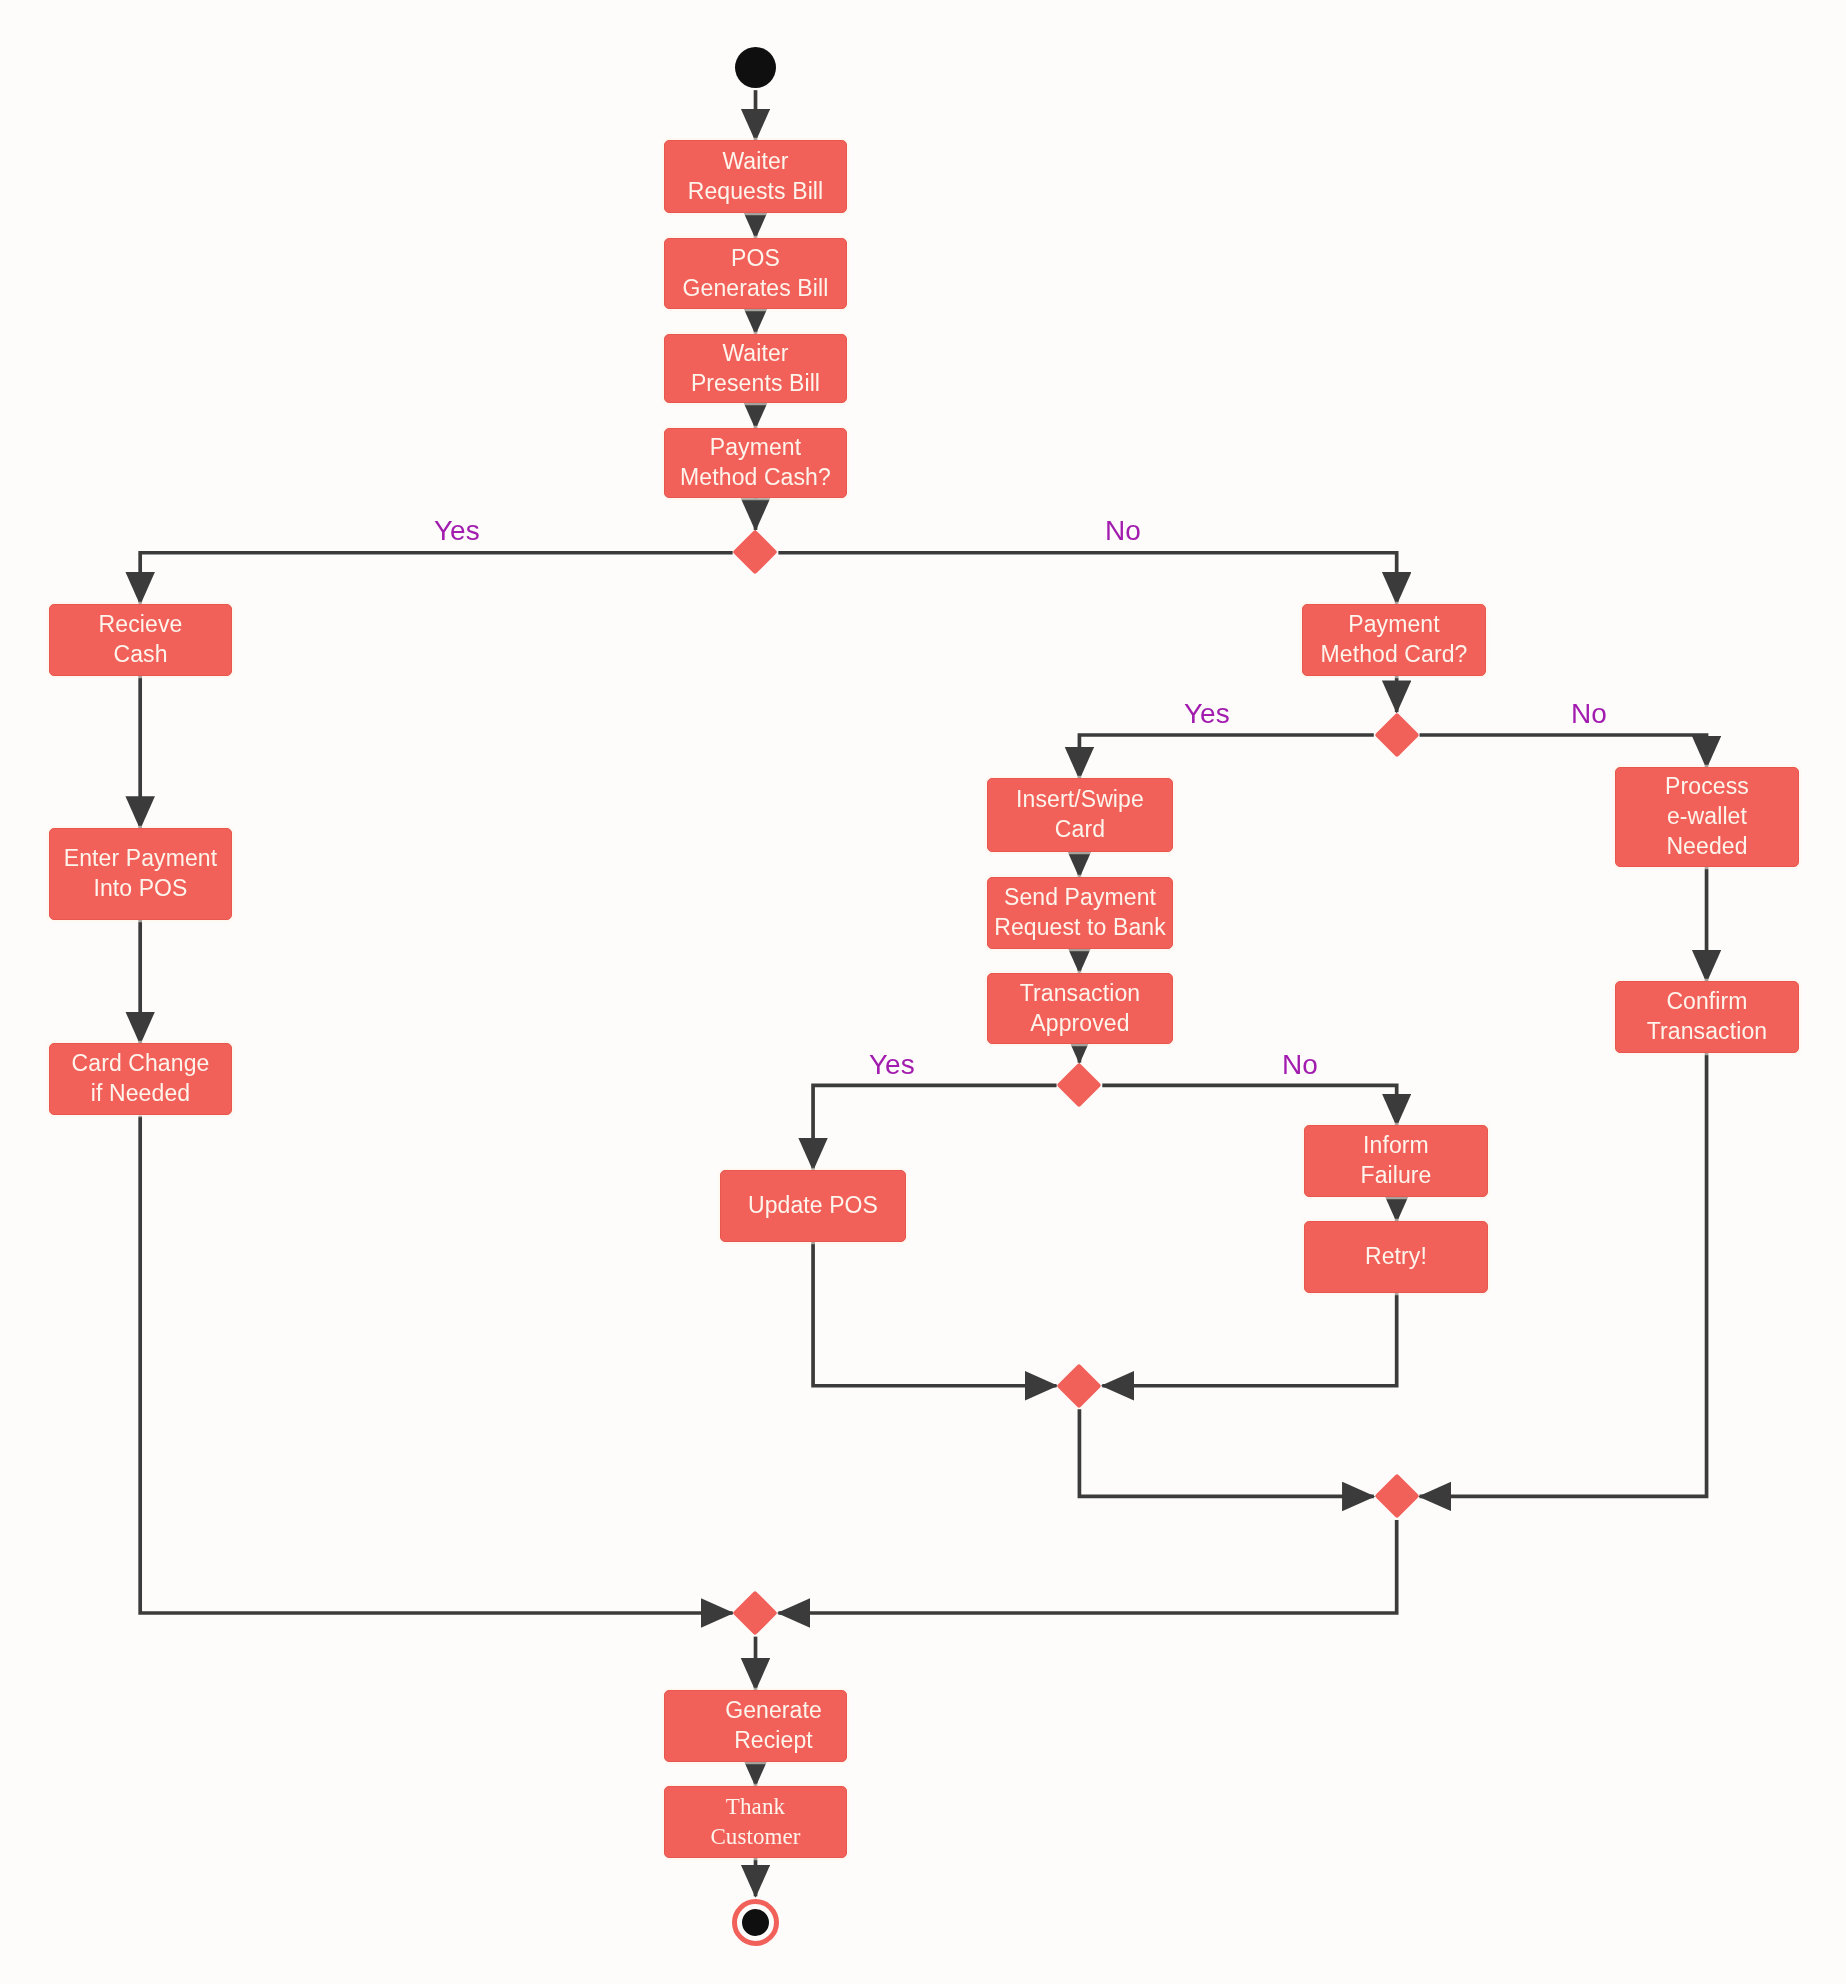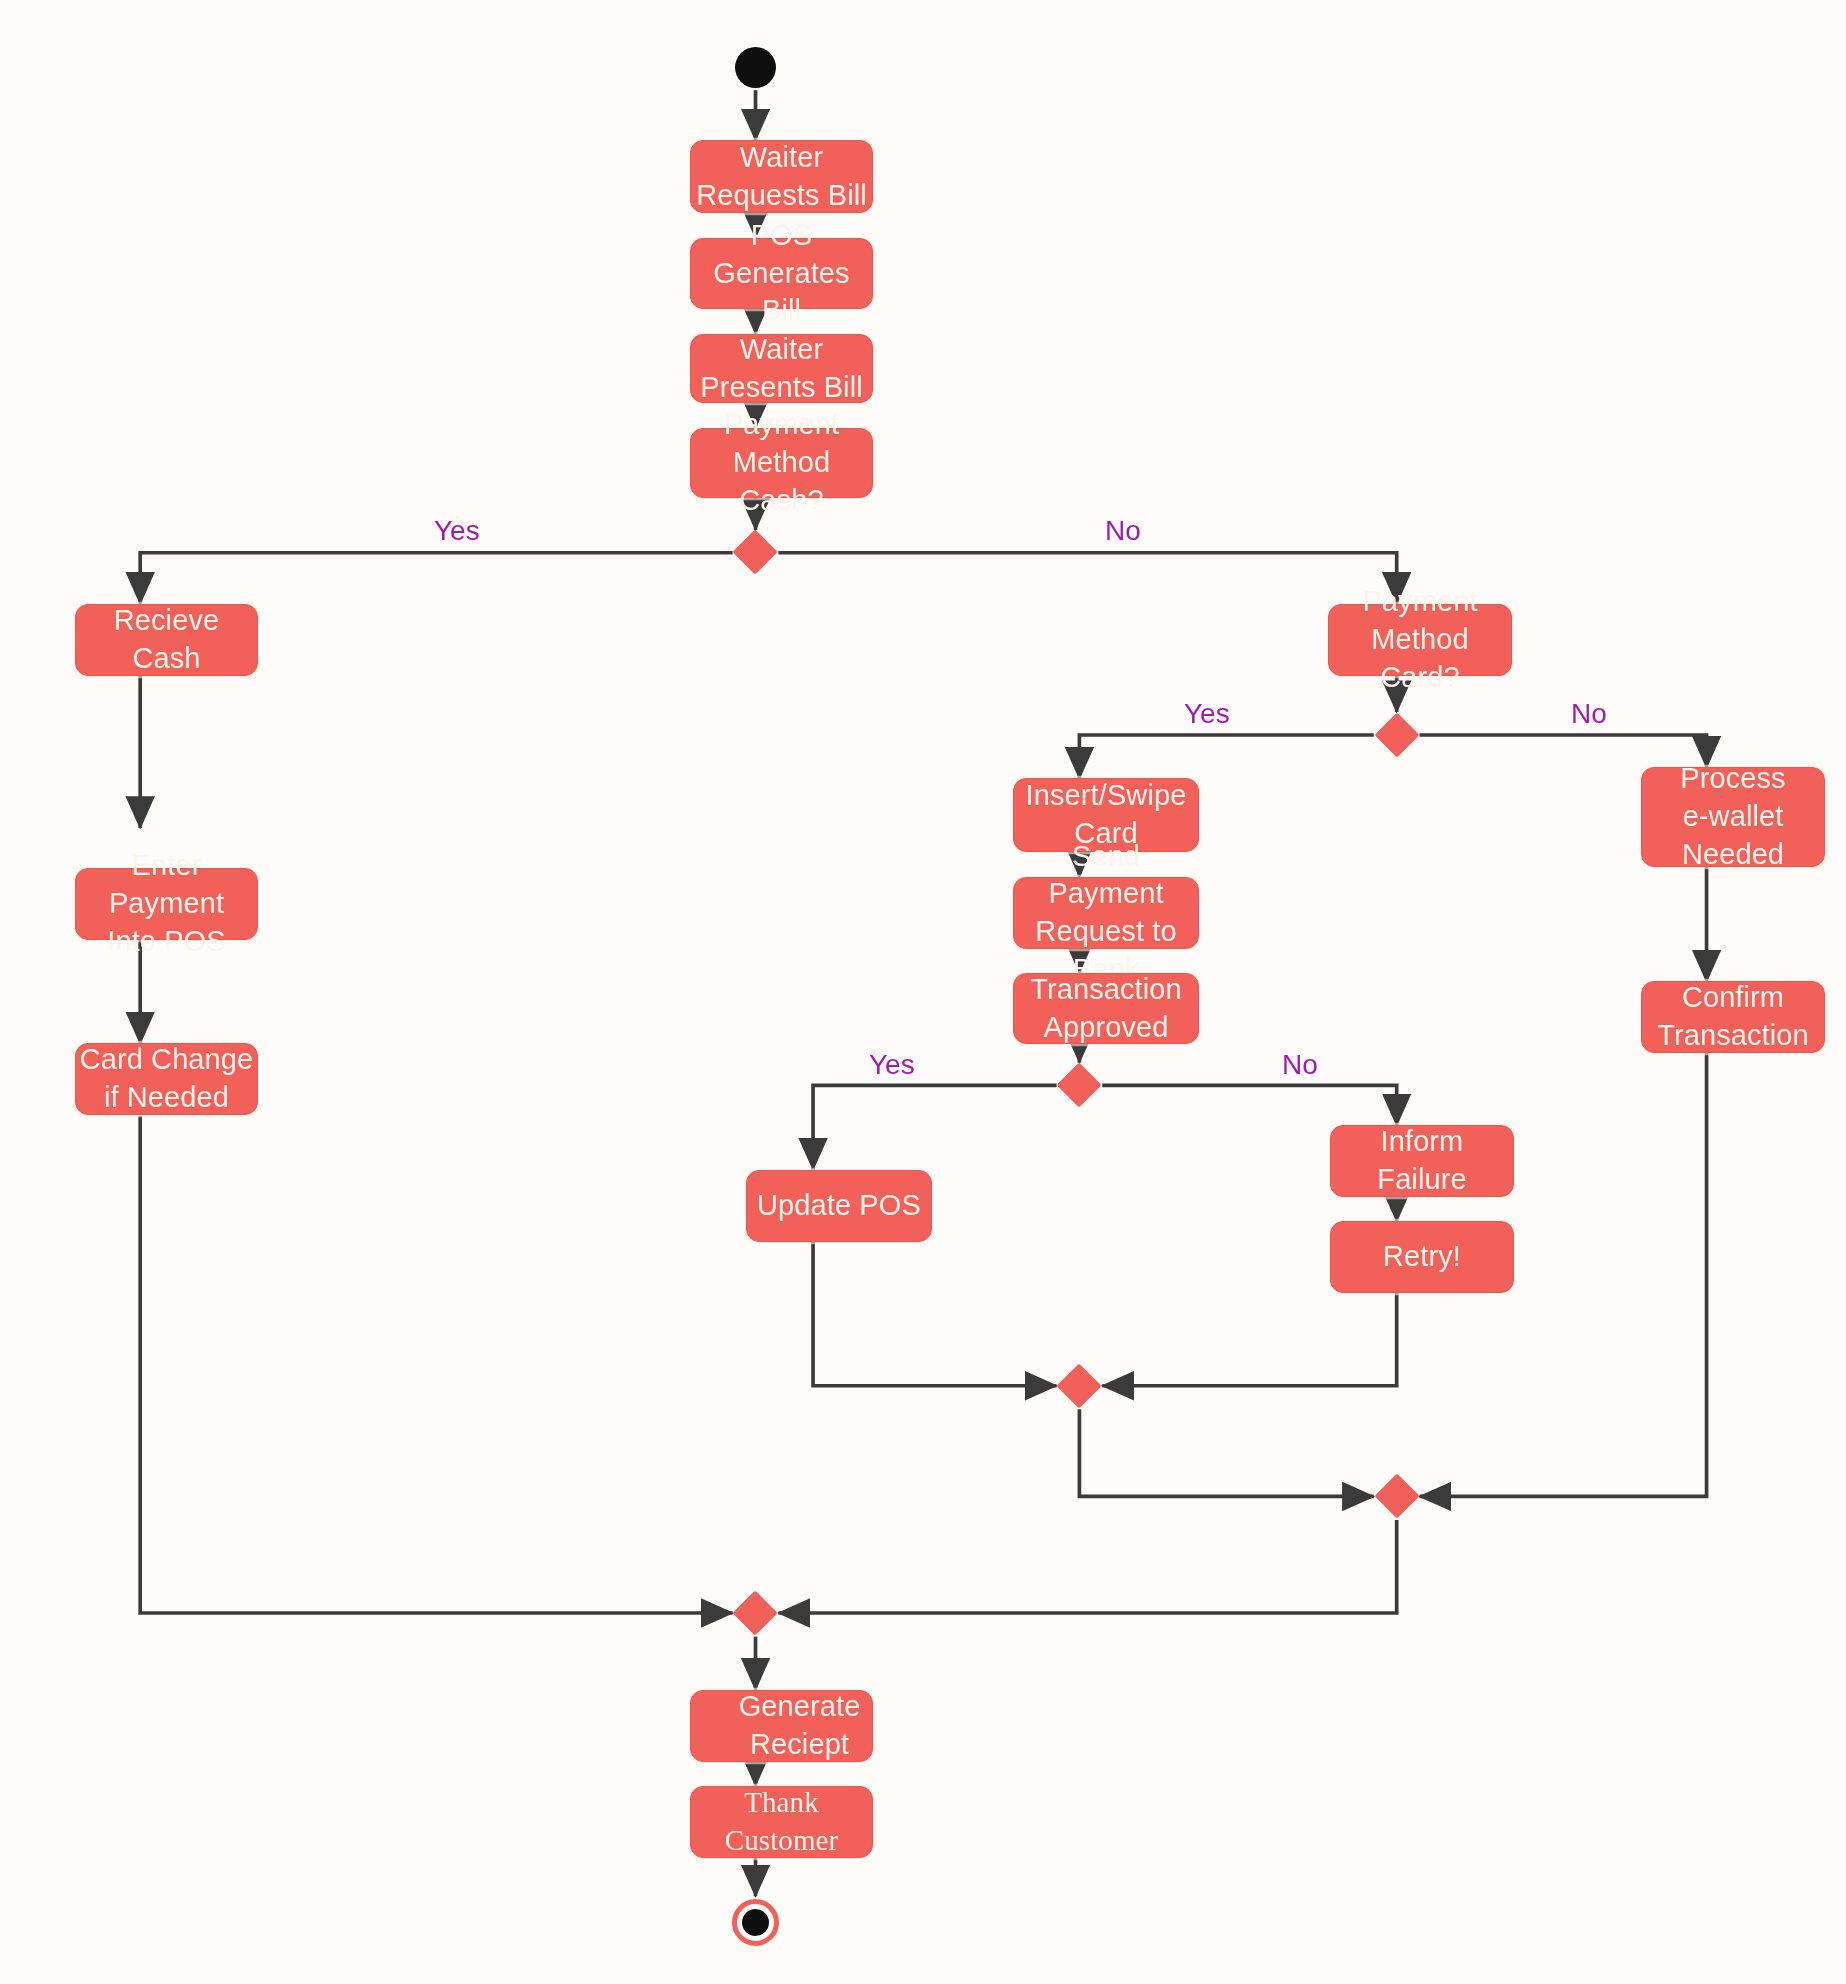--- a/index.html
+++ b/index.html
@@ -22,32 +22,31 @@
     top: 0;
     width: 1846px;
     height: 1985px;
     pointer-events: none;
   }
   .node {
     position: absolute;
     box-sizing: border-box;
     background: #f2605a;
     border: 1.5px solid #e8574f;
-    border-radius: 13px;
+    border-radius: 5px;
     color: #fdf4ec;
     display: flex;
     align-items: center;
     justify-content: center;
     text-align: center;
-    font-size: 29px;
+    font-size: 23px;
     line-height: 1.30;
     letter-spacing: 0.1px;
     white-space: pre-line;
     box-shadow: 0 0 0 2.2px rgba(253,245,235,0.55);
-    margin-left: 26px;
   }
   .diamond {
     position: absolute;
     background: #f2605a;
     transform: rotate(45deg);
     border-radius: 2.2px;
   }
   .start-node {
     position: absolute;
     border-radius: 50%;
@@ -154,21 +153,21 @@
   <div class="node" style="left:664px; top:428px; width:183px; height:70px;">Payment
 Method Cash?</div>
 
   <div class="diamond" style="left:739px; top:536px; width:32px; height:32px;"></div>
   <div class="edge-label" style="left:434px; top:515px;">Yes</div>
   <div class="edge-label" style="left:1105px; top:515px;">No</div>
 
   <div class="node" style="left:49px; top:604px; width:183px; height:72px;">Recieve
 Cash</div>
 
-  <div class="node" style="left:49px; top:868px; width:183px; height:72px;">Enter Payment
+  <div class="node" style="left:49px; top:828px; width:183px; height:92px;">Enter Payment
 Into POS</div>
 
   <div class="node" style="left:49px; top:1043px; width:183px; height:72px;">Card Change
 if Needed</div>
 
   <div class="node" style="left:1302px; top:604px; width:184px; height:72px;">Payment
 Method Card?</div>
 
   <div class="diamond" style="left:1381px; top:719px; width:32px; height:32px;"></div>
   <div class="edge-label" style="left:1184px; top:698px;">Yes</div>

